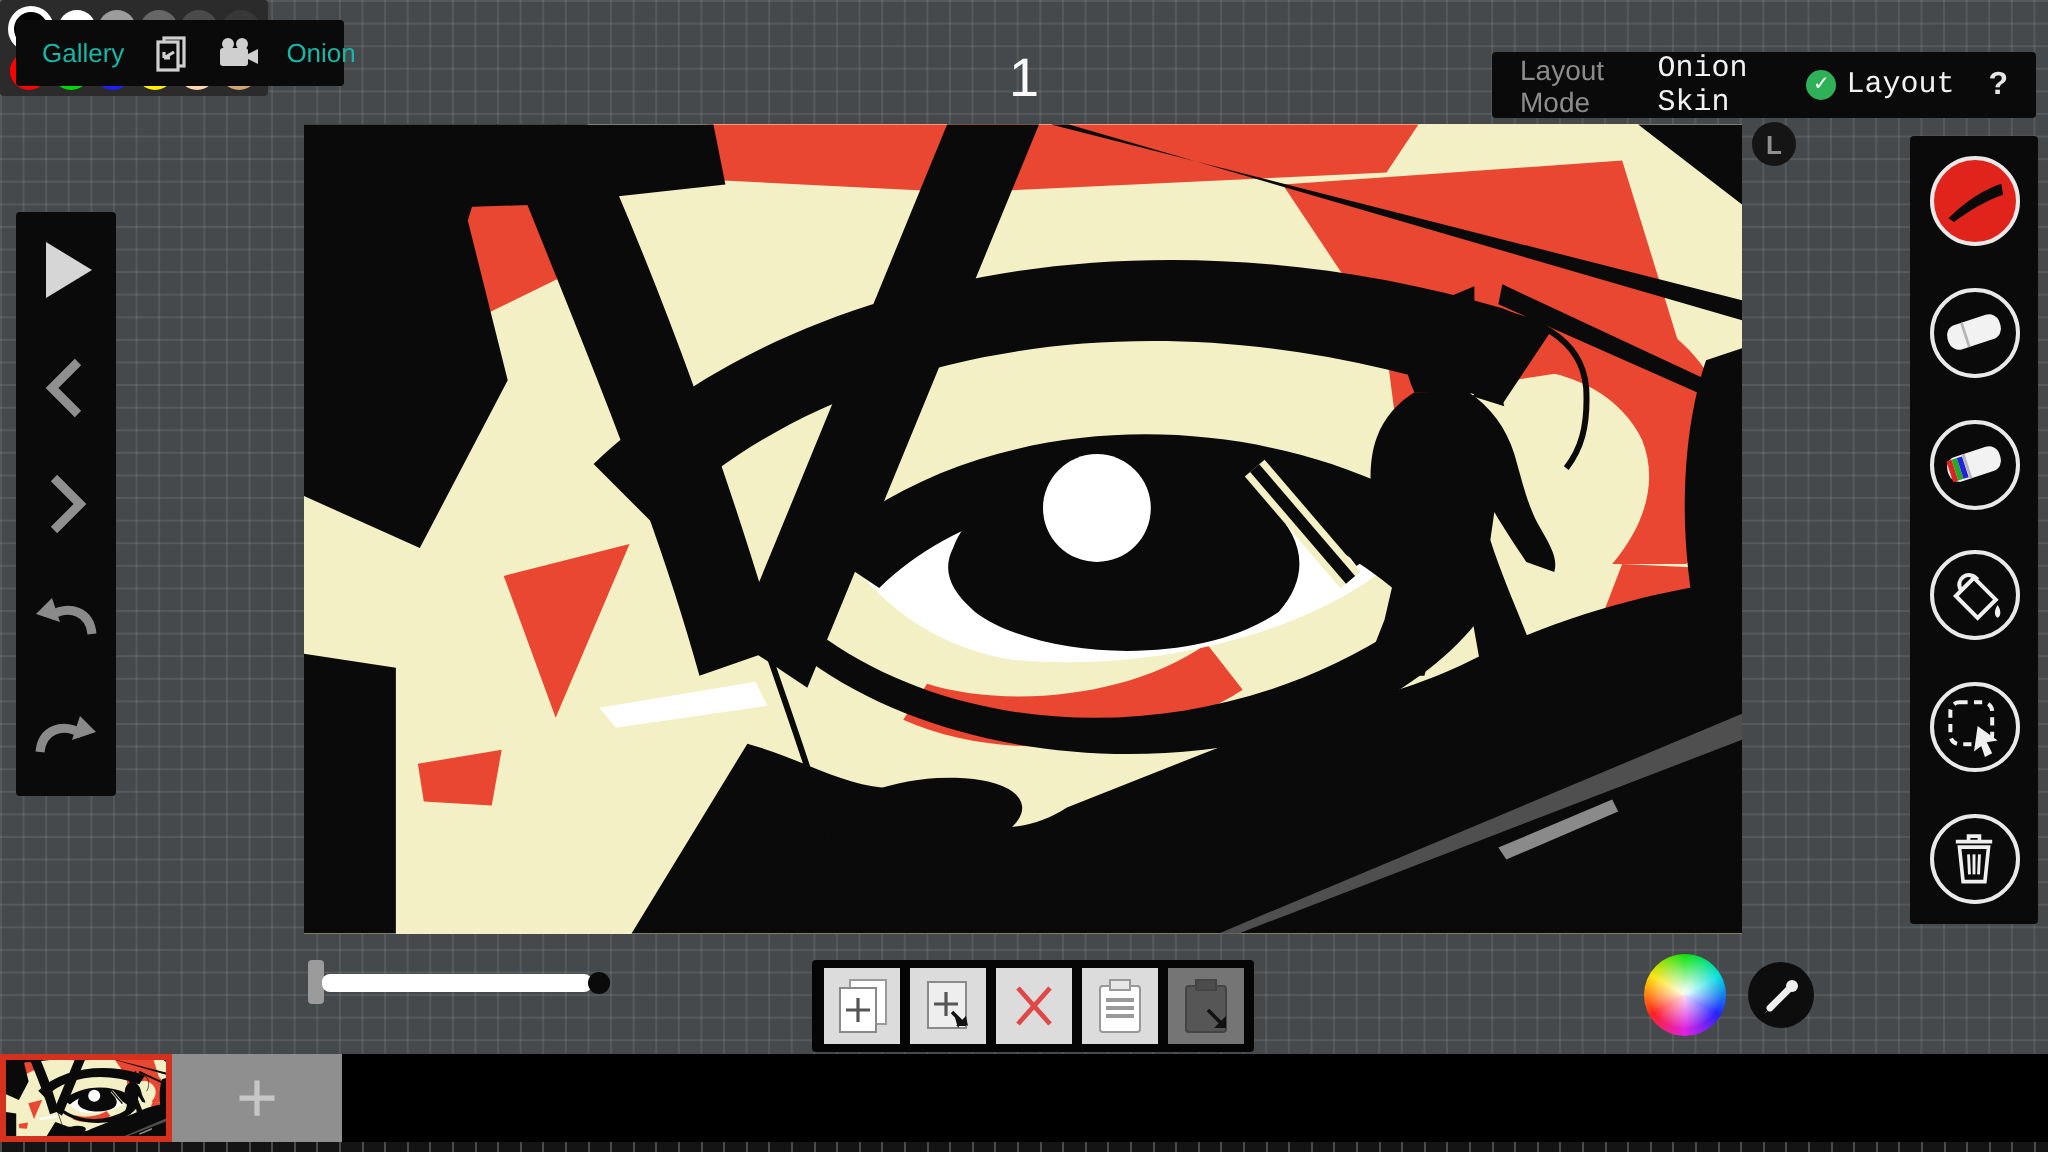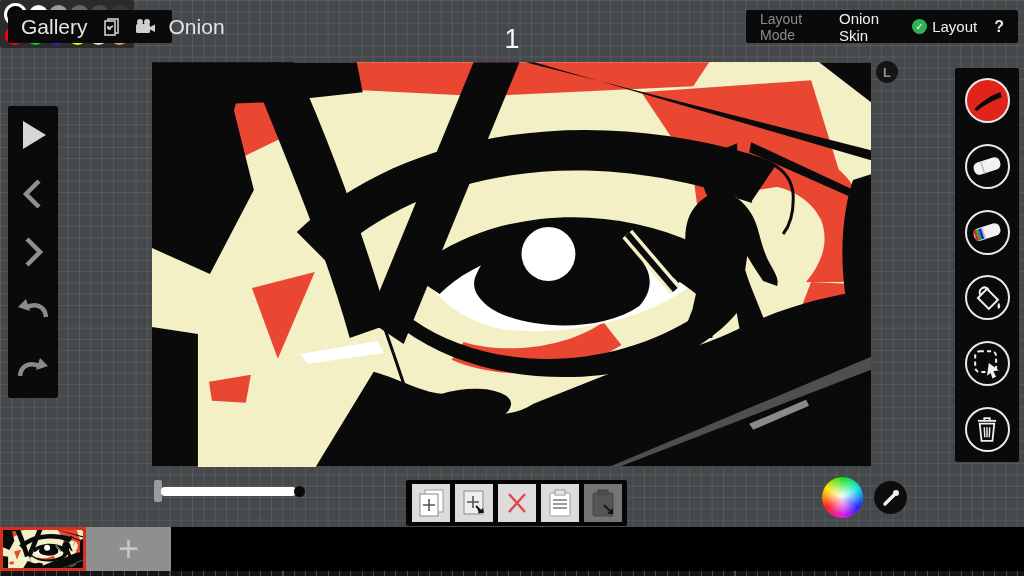--- a/index.html
+++ b/index.html
@@ -8,25 +8,25 @@
     font-family:"Liberation Sans",sans-serif;
     background-color:#45494b;
     background-image:
       linear-gradient(rgba(255,255,255,.09) 1px, transparent 1px),
       linear-gradient(90deg, rgba(255,255,255,.09) 1px, transparent 1px);
     background-size:11.3px 11.3px;
   }
   .panel{background:#0a0a0a;border-radius:2px;position:absolute;}
   
   .tl-bar{left:8px;top:10px;width:164px;height:33px;display:flex;align-items:center;gap:13px;padding:0 13px;box-sizing:border-box;}
-  .tl-bar .lbl{color:#e5e5e5;font-size:21px;}
-  
-  .tr-bar{left:746px;top:10px;width:272px;height:33px;display:flex;align-items:center;gap:17px;padding:0 14px;box-sizing:border-box;}
+  .tl-bar .lbl{color:#14b8a6;font-size:13px;}
+  
+  .tr-bar{left:746px;top:26px;width:272px;height:33px;display:flex;align-items:center;gap:17px;padding:0 14px;box-sizing:border-box;}
   .tr-bar .dim{color:#8c8c8c;font-size:14px;}
-  .tr-bar .lit{color:#f1f1f1;font-size:15px;}
+  .tr-bar .lit{color:#f1f1f1;font-size:15px;font-family:Liberation Mono, monospace;}
   .tablet-wrap{display:flex;align-items:center;gap:5px;}
   .check-dot{width:15px;height:15px;border-radius:50%;display:flex;align-items:center;justify-content:center;color:#fff;font-size:10px;line-height:1;}
   .help{color:#e6e6e6;font-size:16px;font-weight:bold;margin-left:auto;}
   
   .frame-num{position:absolute;left:452px;top:24px;width:120px;text-align:center;color:#fafafa;font-size:27px;font-weight:300;}
   
   .canvas{position:absolute;left:152px;top:62px;width:719px;height:405px;background:#f4f0c6;}
   .layer-badge{position:absolute;left:876px;top:61px;width:22px;height:22px;border-radius:50%;background:#151515;color:#8f8f8f;font-size:13px;font-weight:bold;display:flex;align-items:center;justify-content:center;}
   
   .left-bar{left:8px;top:106px;width:50px;height:292px;display:flex;flex-direction:column;justify-content:space-around;align-items:center;}

